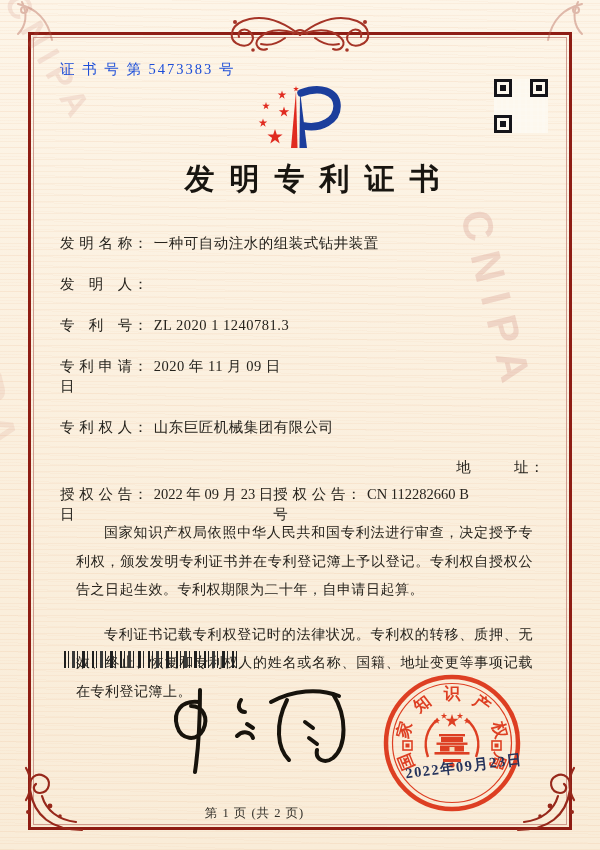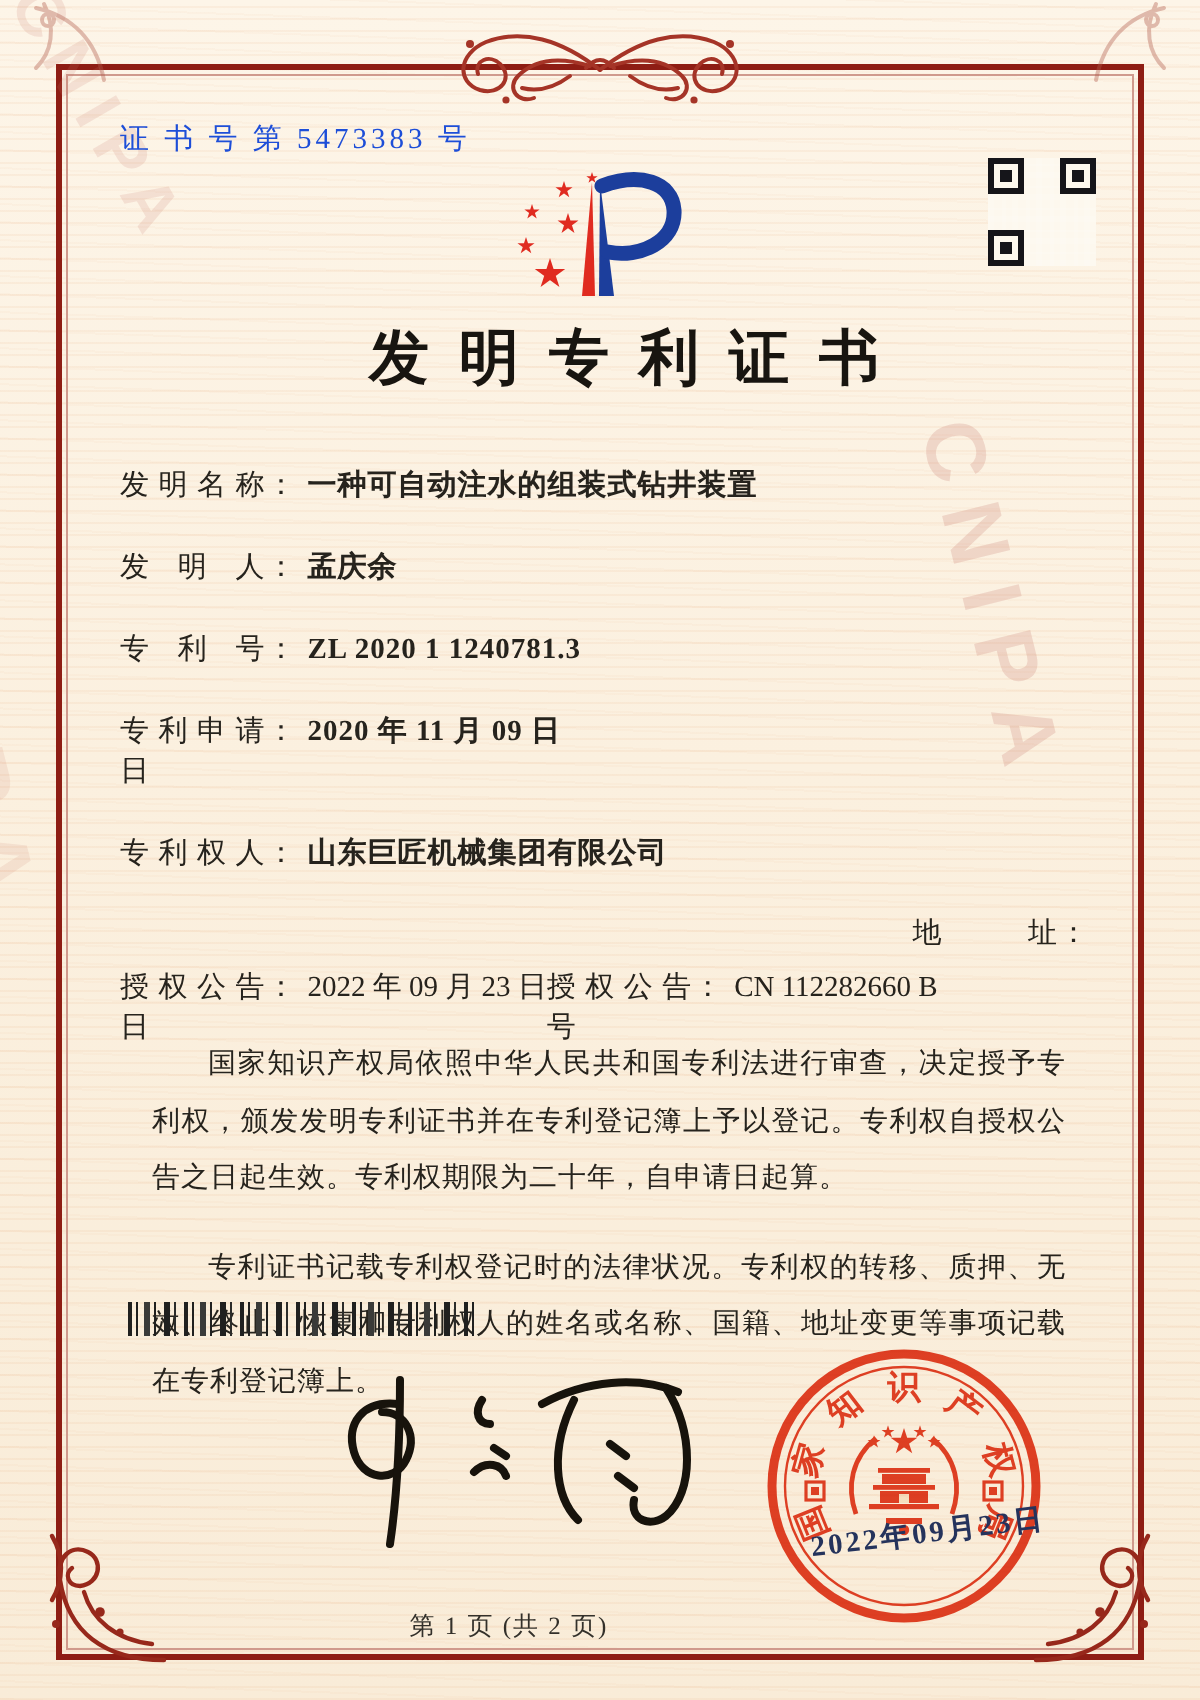--- a/index.html
+++ b/index.html
@@ -28,21 +28,21 @@
       background-blend-mode:screen;}
   .qr .finder{position:absolute;width:12px;height:12px;border:3px solid #15151a;background:#fdf8ee;box-sizing:content-box;}
   .qr .finder::after{content:"";position:absolute;left:3px;top:3px;width:6px;height:6px;background:#15151a;}
   .qr .f-tl{left:0;top:0;} .qr .f-tr{right:0;top:0;} .qr .f-bl{left:0;bottom:0;}
   .title{position:absolute;left:12px;top:159px;width:600px;text-align:center;font-size:30px;font-weight:bold;
     color:#181510;letter-spacing:15px;text-indent:15px;z-index:2;}
   .fields{position:absolute;left:60px;top:233px;width:490px;font-size:14.5px;color:#26231d;z-index:2;}
   .frow{display:flex;align-items:flex-start;line-height:20px;margin-bottom:21px;}
   .flabel{display:inline-block;width:5.05em;text-align:justify;text-align-last:justify;flex:0 0 auto;letter-spacing:1px;}
   .fcolon{flex:0 0 auto;margin-right:6px;}
-  .fvalue{flex:1 1 auto;letter-spacing:.5px;font-weight:bold;}
+  .fvalue{flex:1 1 auto;letter-spacing:.5px;}
   .frow.addr{line-height:19px;margin-bottom:7px;justify-content:flex-end;}
   .grant2{display:flex;}
   .paras{position:absolute;left:60px;top:503px;width:489px;font-size:14px;line-height:28.5px;
     text-align:justify;color:#26231d;z-index:2;}
   .paras p{margin:16px;text-indent:2em;letter-spacing:.5px;}
   .barcode{position:absolute;left:64px;top:651px;width:173px;height:17px;z-index:2;
     background:repeating-linear-gradient(90deg,
       #20201f 0 2px,transparent 2px 4px,#20201f 4px 5px,transparent 5px 8px,
       #3a3a38 8px 11px,transparent 11px 13px,#20201f 13px 14px,transparent 14px 18px,
       #20201f 18px 21px,transparent 21px 23px,#2c2c2a 23px 24px,transparent 24px 28px);}
@@ -152,21 +152,20 @@
 
   <div class="fields">
     <div class="frow">
       <span class="flabel">发明名称</span>
         <span class="fcolon">：</span>
       <span class="fvalue">一种可自动注水的组装式钻井装置</span>
     </div>
     <div class="frow">
       <span class="flabel">发明人</span>
         <span class="fcolon">：</span>
-      <span class="fvalue">孟庆余</span>
     </div>
     <div class="frow">
       <span class="flabel">专利号</span>
         <span class="fcolon">：</span>
       <span class="fvalue">ZL 2020 1 1240781.3</span>
     </div>
     <div class="frow">
       <span class="flabel">专利申请日</span>
         <span class="fcolon">：</span>
       <span class="fvalue">2020 年 11 月 09 日</span>

